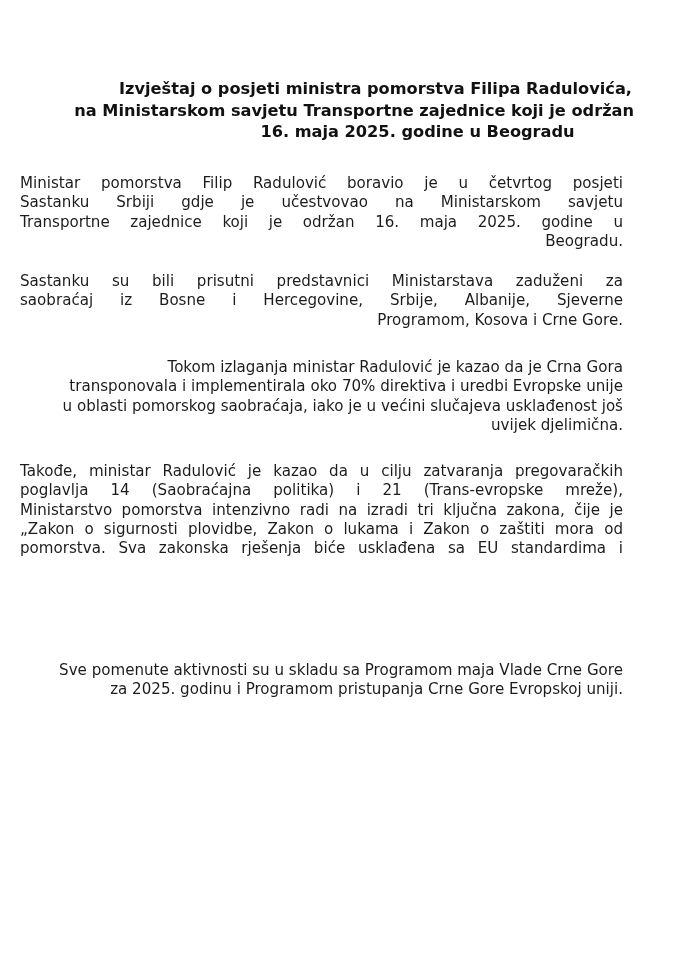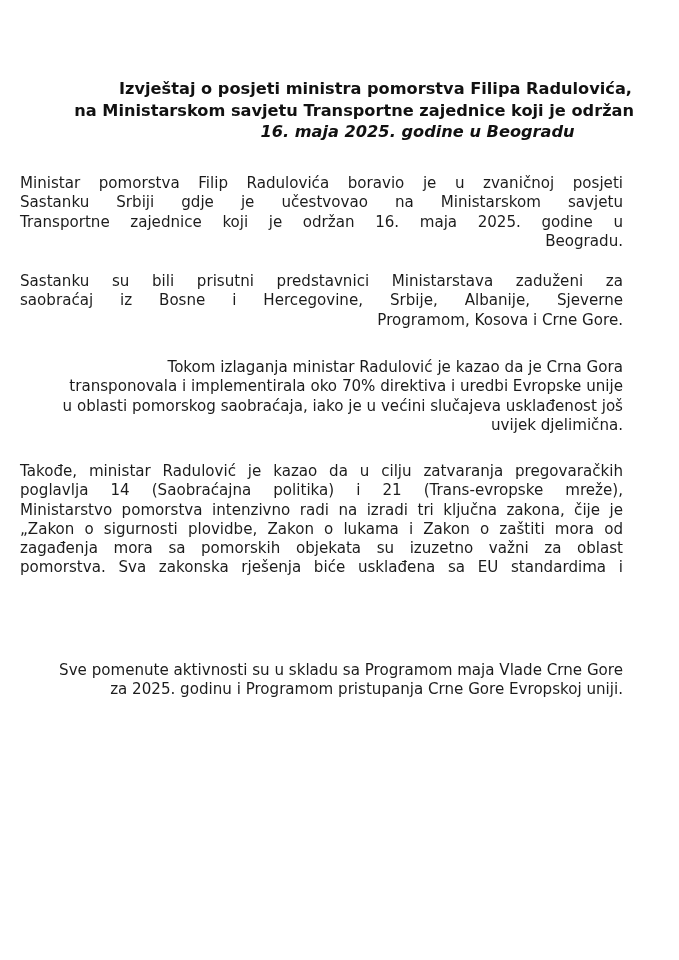--- a/index.html
+++ b/index.html
@@ -32,21 +32,20 @@
       line-height: 21.5px;
       color: #111111;
     }
     .title .tline {
       display: block;
       white-space: nowrap;
     }
     .title .tline.center {
       text-align: center;
       padding-left: 115px;
-      font-style: italic;
     }
     .body-text {
       position: absolute;
       left: 20px;
       width: 603px;
       font-size: 15.1px;
       line-height: 19.3px;
       color: #1c1c1c;
     }
     .para {
@@ -74,21 +73,21 @@
 
   <div class="title">
     <span class="tline" style="padding-right:28px;">Izvještaj o posjeti  ministra pomorstva Filipa Radulovića,</span>
     <span class="tline" style="padding-right:26px;">na Ministarskom savjetu Transportne zajednice koji je održan</span>
     <span class="tline center">16. maja 2025. godine u Beogradu</span>
   </div>
 
   <div class="body-text" style="top:174px;">
 
     <div class="para" style="top:0px;">
-      <span class="line just">Ministar pomorstva Filip Radulovića boravio je u zvaničnoj posjeti</span>
+      <span class="line just">Ministar pomorstva Filip Radulović boravio je u četvrtog posjeti</span>
       <span class="line just">Sastanku Srbiji gdje je  učestvovao na Ministarskom savjetu</span>
       <span class="line just">Transportne zajednice koji je održan 16. maja 2025. godine u</span>
       <span class="line left">Beogradu.</span>
     </div>
 
     <div class="para" style="top:98px;">
       <span class="line just">Sastanku su bili prisutni predstavnici Ministarstava zaduženi za</span>
       <span class="line just">saobraćaj iz Bosne i Hercegovine, Srbije, Albanije, Sjeverne</span>
       <span class="line left">Programom, Kosova i Crne Gore.</span>
     </div>
@@ -98,21 +97,20 @@
       <span class="line left">transponovala i implementirala oko 70% direktiva i uredbi Evropske unije</span>
       <span class="line left">u oblasti pomorskog saobraćaja, iako je u većini slučajeva usklađenost još</span>
       <span class="line left">uvijek djelimična.</span>
     </div>
 
     <div class="para" style="top:288px;">
       <span class="line just">Takođe, ministar Radulović je kazao da u cilju zatvaranja pregovaračkih</span>
       <span class="line just">poglavlja 14 (Saobraćajna politika) i 21 (Trans-evropske mreže),</span>
       <span class="line just">Ministarstvo pomorstva intenzivno radi na izradi tri ključna zakona, čije je</span>
       <span class="line just">„Zakon o sigurnosti plovidbe, Zakon o lukama i  Zakon o zaštiti mora  od</span>
-      <span class="line just">zagađenja mora sa pomorskih objekata su izuzetno važni za oblast</span>
       <span class="line just">pomorstva. Sva zakonska rješenja biće usklađena sa EU standardima i</span>
     </div>
 
     <div class="para" style="top:487px;">
       <span class="line left">Sve pomenute aktivnosti su u skladu sa Programom maja Vlade Crne Gore</span>
       <span class="line left">za 2025. godinu i Programom pristupanja Crne Gore Evropskoj uniji.</span>
     </div>
 
   </div>
 </div>

